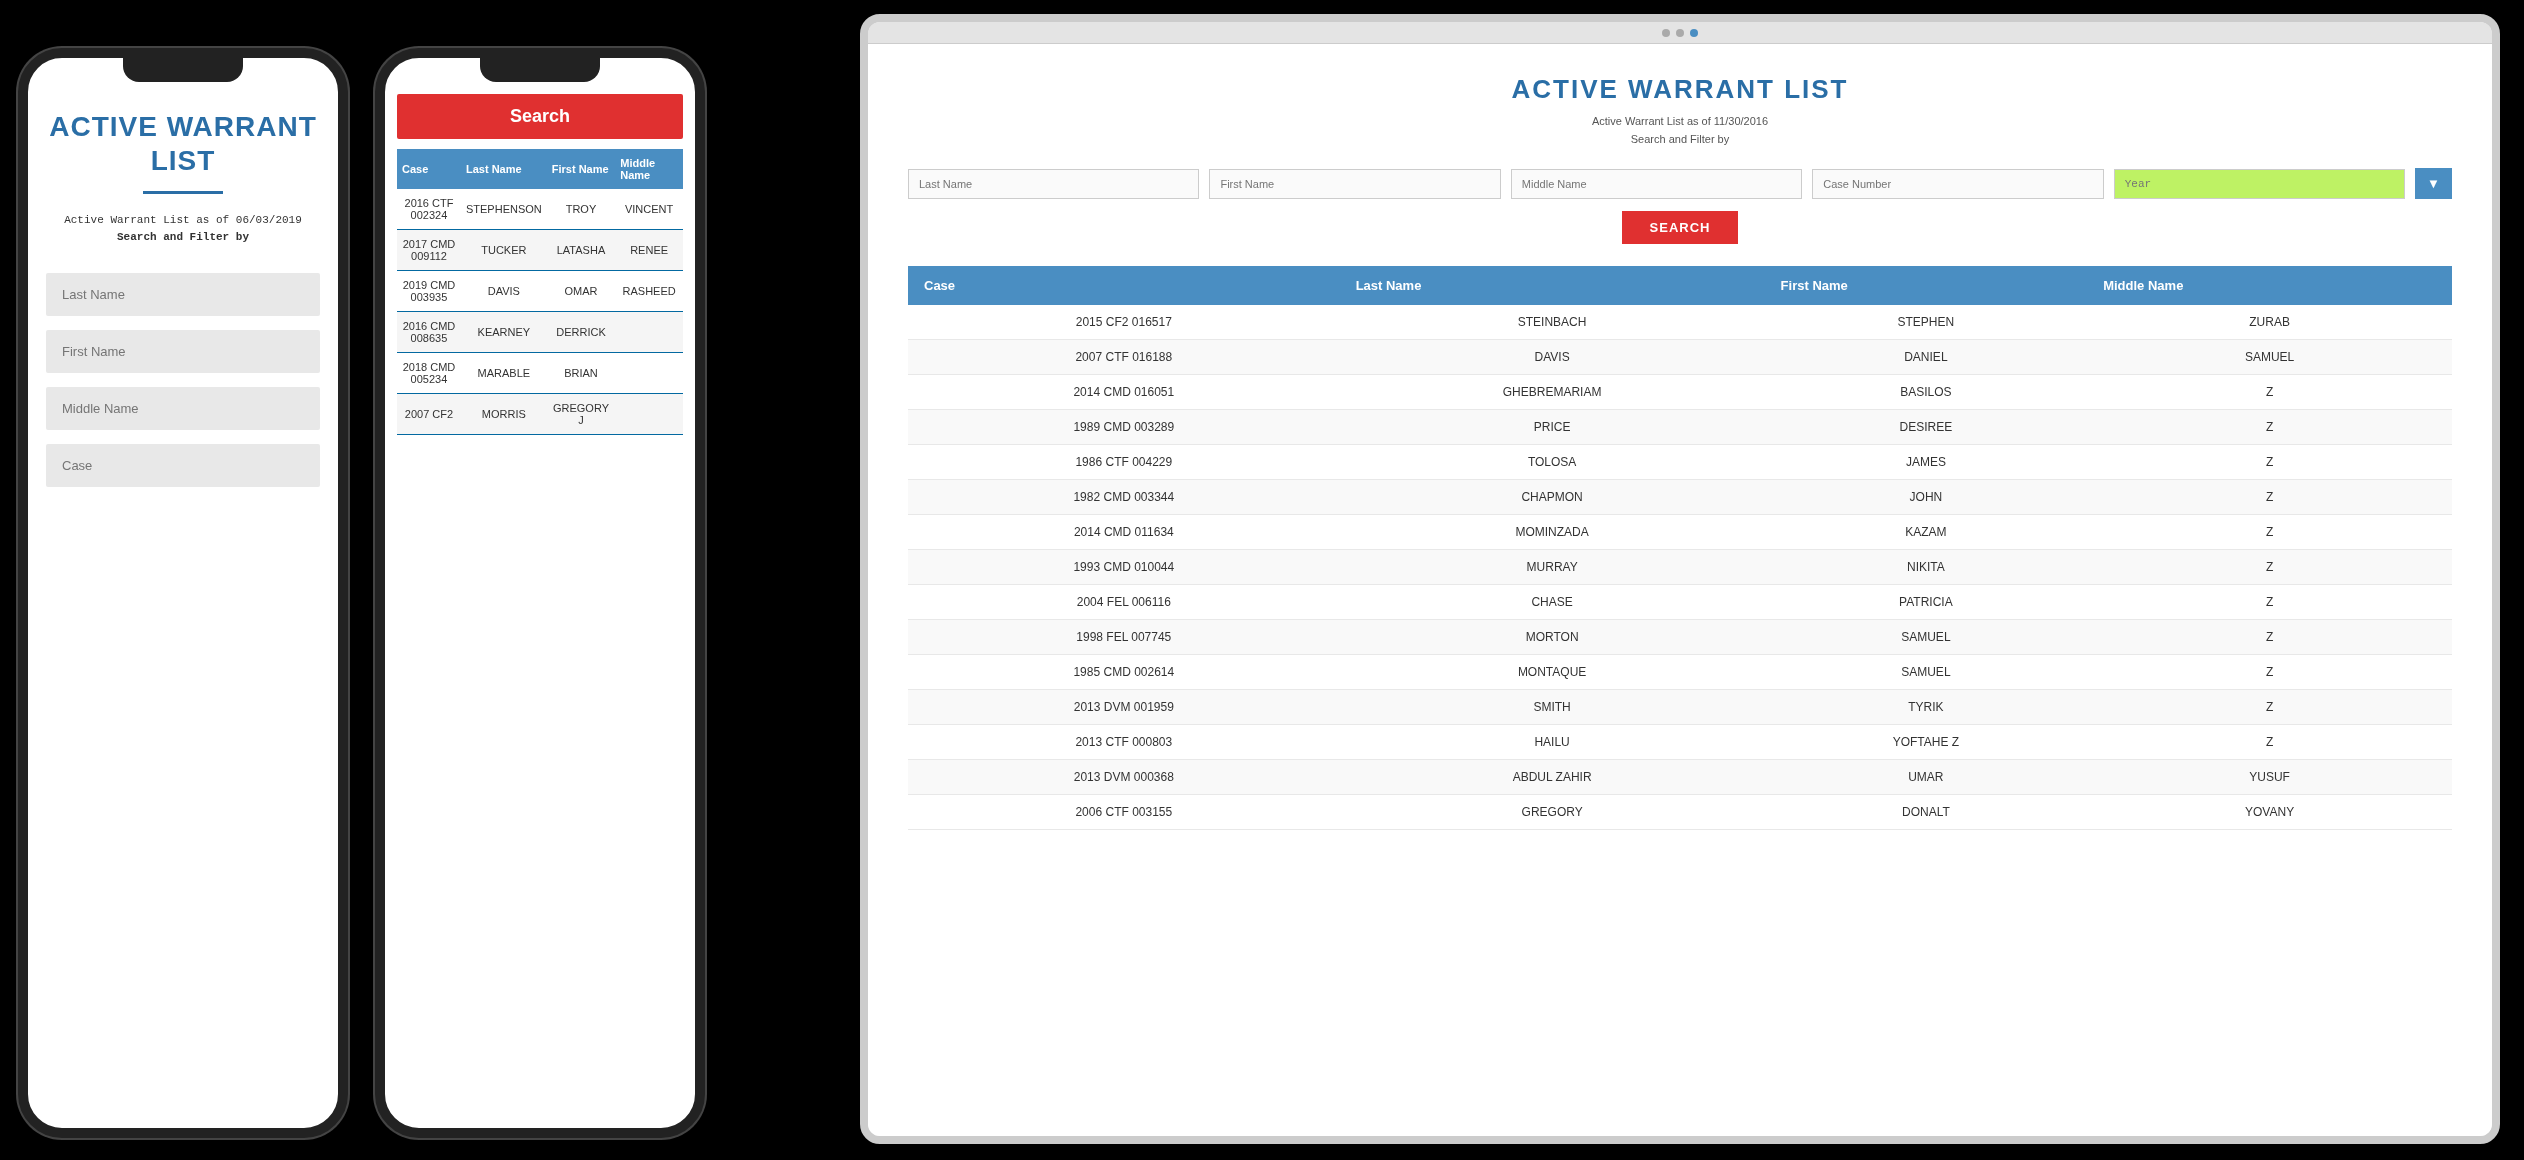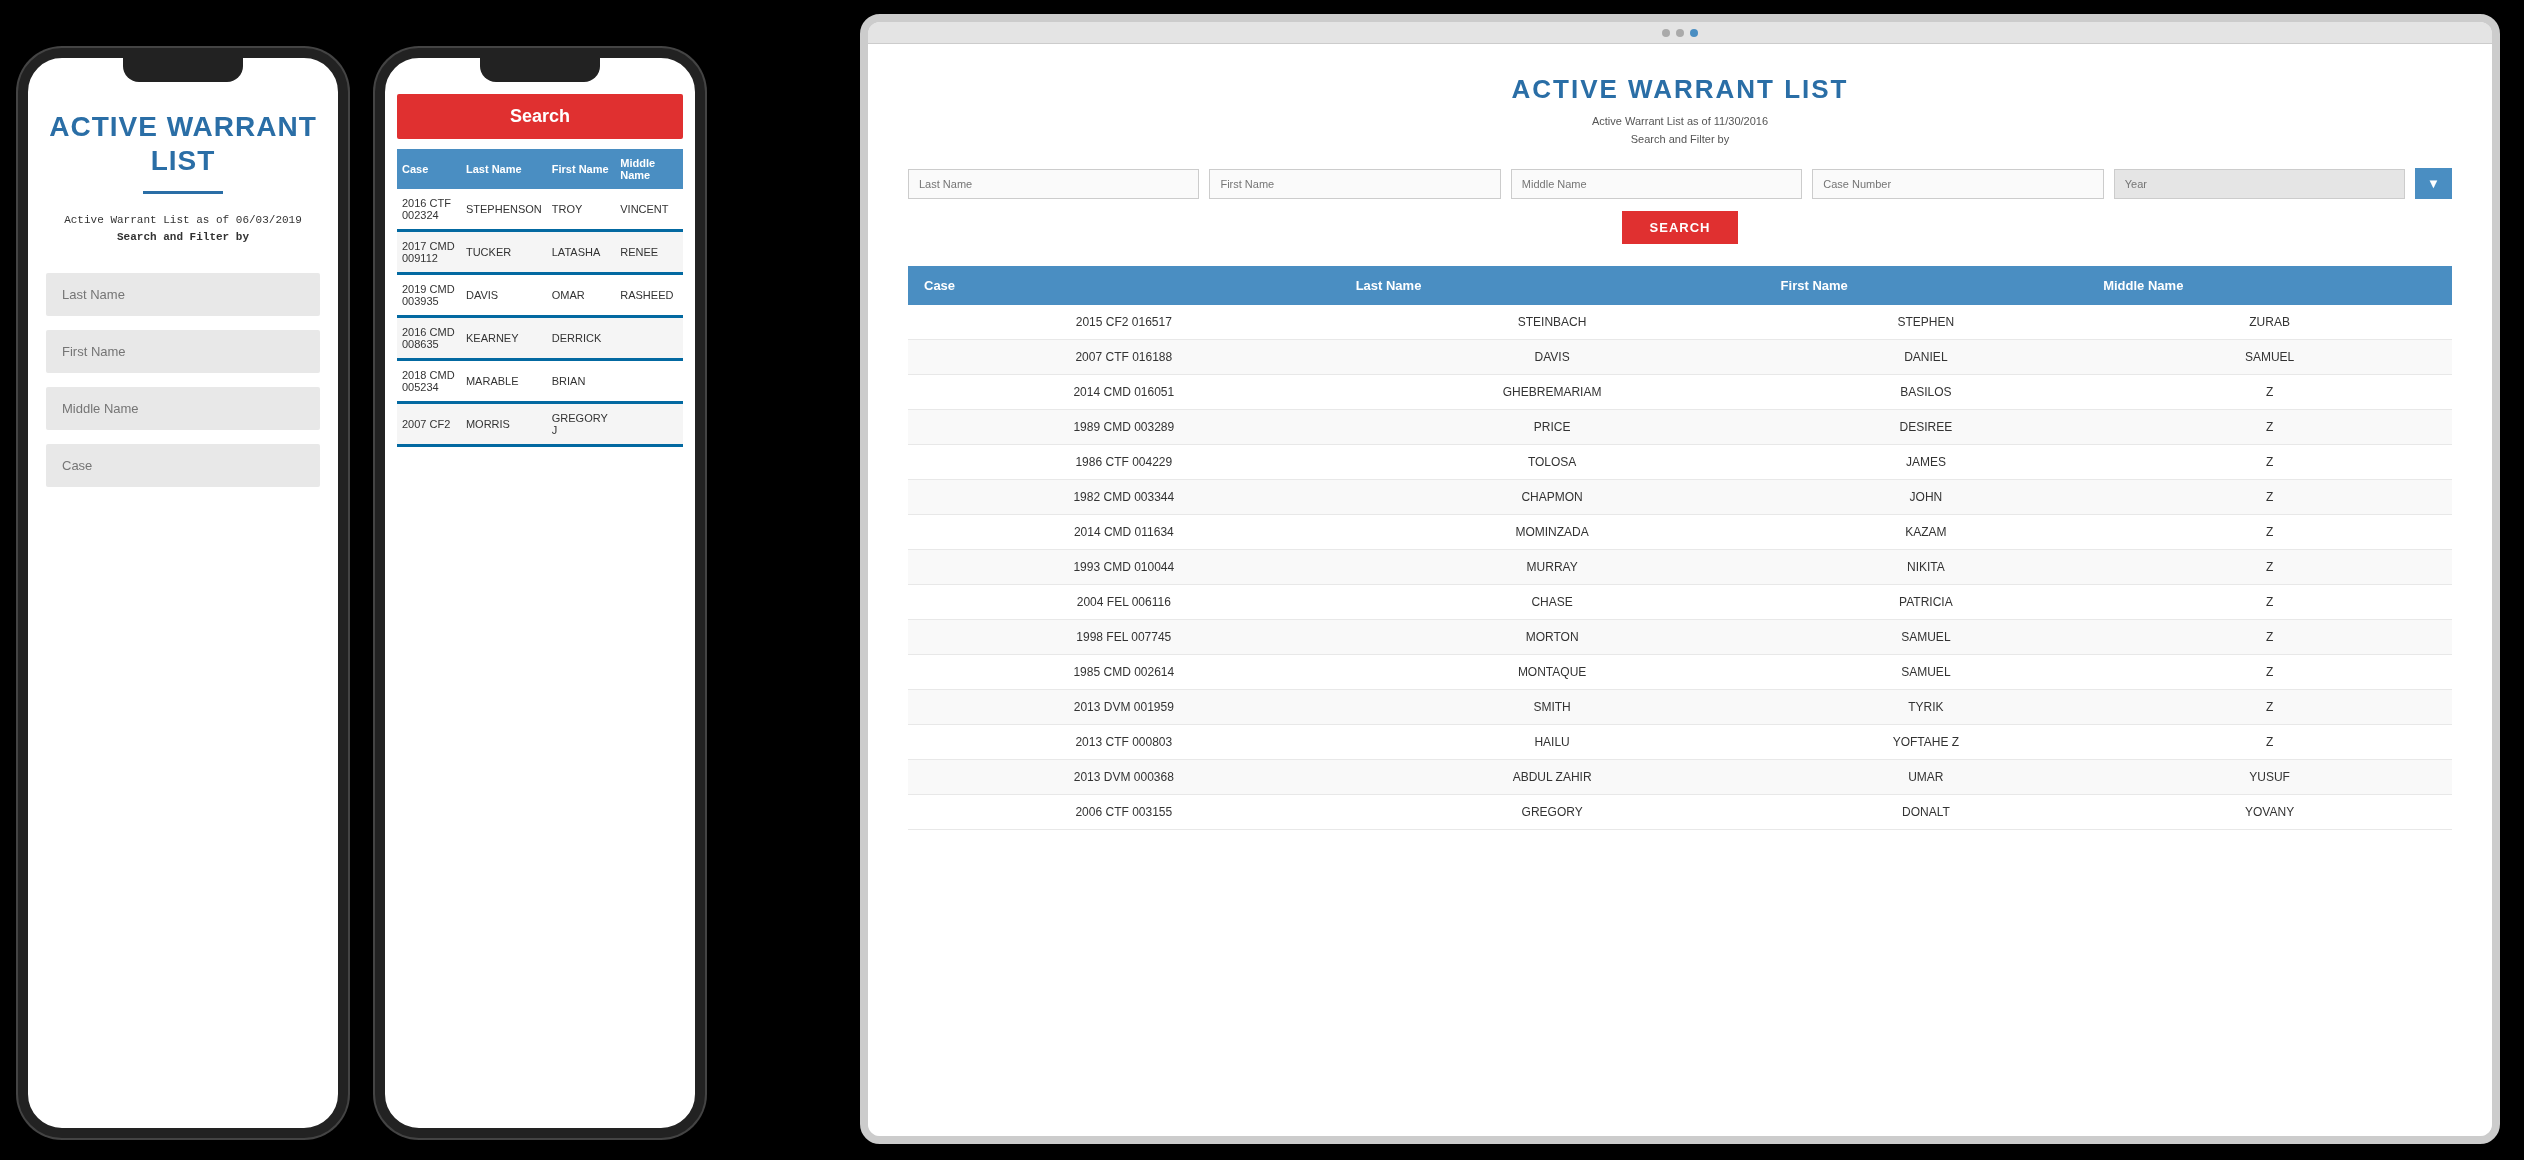--- a/index.html
+++ b/index.html
@@ -119,21 +119,22 @@
     .phone2-table thead tr {
       background: #4a8ec2;
       color: #fff;
     }
     .phone2-table thead th {
       padding: 8px 5px;
       text-align: left;
       font-weight: 700;
     }
     .phone2-table tbody tr {
-      border-bottom: 3px solid #0369a1;
+      border-bottom: 1px solid #0369a1;
+      text-align: center;
     }
     .phone2-table tbody tr:nth-child(even) {
       background: #f5f5f5;
     }
     .phone2-table tbody td {
       padding: 8px 5px;
       color: #333;
     }
 
     
@@ -198,21 +199,22 @@
       font-size: 11px;
       color: #555;
       background: #fafafa;
     }
     .search-filters .year-select {
       width: 90px;
       border: 1px solid #ccc;
       padding: 8px 10px;
       font-size: 11px;
       color: #555;
-      background: #e5e5e5;
+      background: #bef264;
+      font-family: Liberation Mono, monospace;
     }
     .year-dropdown-btn {
       background: #4a8ec2;
       border: none;
       color: #fff;
       padding: 8px 12px;
       cursor: pointer;
       font-size: 13px;
     }
     .search-btn-wrap {

